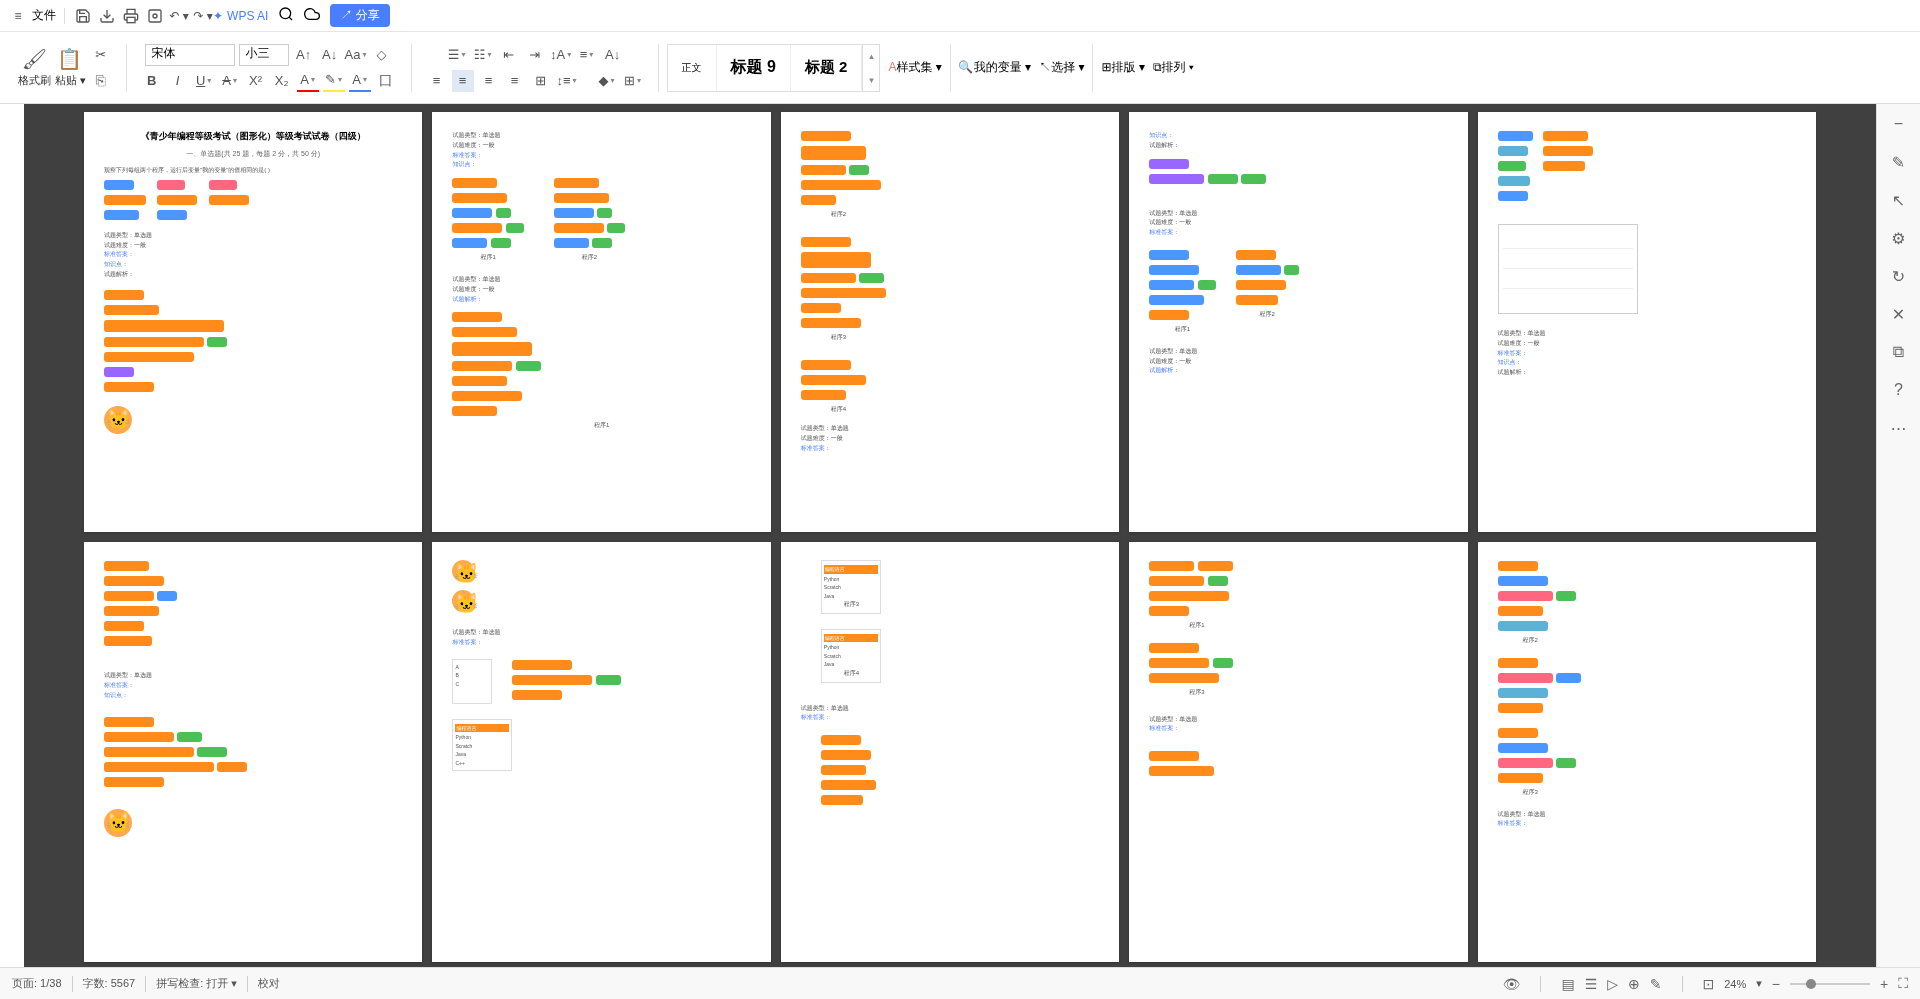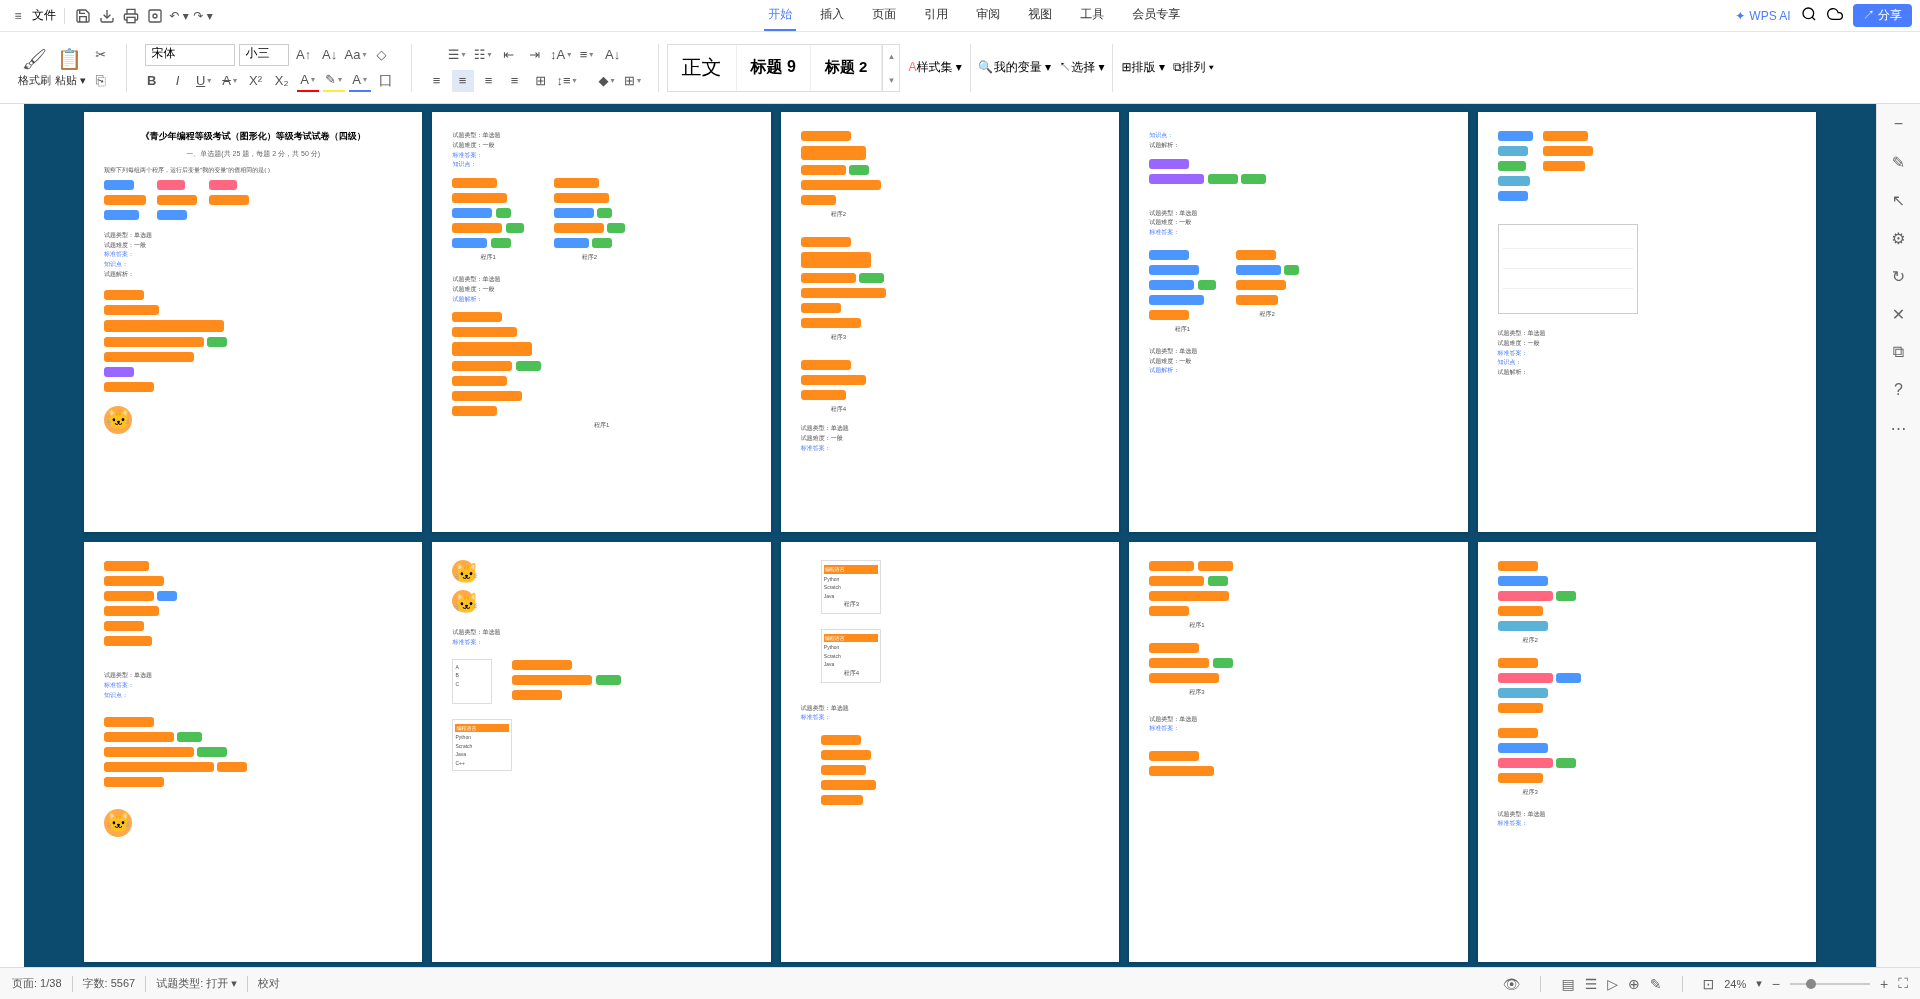--- a/index.html
+++ b/index.html
@@ -24,30 +24,30 @@
 .rgroup .big { display: flex; flex-direction: column; align-items: center; gap: 2px; cursor: pointer; font-size: 11px; color: #333; }
 .rgroup .big .ico { font-size: 20px; color: #555; }
 .rsep { width: 1px; height: 48px; background: #e0e0e0; }
 .font-row { display: flex; align-items: center; gap: 4px; }
 .font-sel { border: 1px solid #ccc; height: 22px; padding: 0 18px 0 6px; font-size: 12px; width: 90px; background: #fff; position: relative; }
 .size-sel { border: 1px solid #ccc; height: 22px; padding: 0 14px 0 6px; font-size: 12px; width: 50px; background: #fff; }
 .mini-btn { width: 22px; height: 22px; display: flex; align-items: center; justify-content: center; cursor: pointer; color: #555; font-size: 13px; }
 .mini-btn.drop::after { content: '▾'; font-size: 8px; margin-left: 2px; color: #888; }
 .second-row { display: flex; gap: 4px; margin-top: 4px; }
 .style-box { display: flex; align-items: center; gap: 0; border: 1px solid #ddd; height: 48px; }
-.style-item { padding: 0 14px; height: 100%; display: flex; align-items: center; cursor: pointer; font-size: 20px; border-right: 1px solid #eee; }
+.style-item { padding: 0 14px; height: 100%; display: flex; align-items: center; cursor: pointer; font-size: 10px; border-right: 1px solid #eee; }
 .style-item:last-child { border-right: none; }
 .style-arrows { display: flex; flex-direction: column; border-left: 1px solid #ddd; }
 .style-arrows div { height: 24px; width: 16px; display: flex; align-items: center; justify-content: center; font-size: 9px; color: #888; cursor: pointer; }
 .clr-underline { border-bottom: 2px solid #f00; }
 .clr-yellow { border-bottom: 2px solid #ffeb3b; }
 .clr-blue { border-bottom: 2px solid #4a7dff; }
 
 
-.canvas { position: absolute; top: 104px; left: 0; right: 44px; bottom: 32px; background: #0c4a6e; overflow: hidden; margin-left: 24px; }
+.canvas { position: absolute; top: 104px; left: 0; right: 44px; bottom: 32px; background: #404040; overflow: hidden; margin-left: 24px; }
 .pages { display: grid; grid-template-columns: repeat(5, 1fr); gap: 10px; padding: 8px 60px; }
 .page { background: #fff; height: 420px; box-shadow: 0 1px 3px rgba(0,0,0,0.2); position: relative; padding: 12px; overflow: hidden; }
 .page-content { position: absolute; top: 18px; left: 20px; right: 20px; bottom: 18px; }
 .doc-title { font-size: 9px; font-weight: bold; text-align: center; margin-bottom: 6px; }
 .doc-sub { font-size: 7px; text-align: center; color: #666; }
 .txt-line { font-size: 6px; color: #555; margin: 2px 0; line-height: 1.3; }
 .txt-blue { color: #4a7dff; }
 .block { border-radius: 3px; margin: 1px 0; height: 10px; display: inline-block; }
 .b-orange { background: #ff8c1a; }
 .b-blue { background: #4c97ff; }
@@ -107,30 +107,20 @@
       </span>
     <span class="ico">
         <svg viewBox="0 0 24 24" fill="none" stroke="currentColor" stroke-width="2">
           <rect x="3" y="3" width="18" height="18" rx="2"></rect>
           <circle cx="12" cy="12" r="3"></circle>
         </svg>
       </span>
     <span class="ico">↶ ▾</span>
     <span class="ico">↷ ▾</span>
   </div>
-  <div class="tb-center">
-    <span class="tab active">开始</span>
-    <span class="tab">插入</span>
-    <span class="tab">页面</span>
-    <span class="tab">引用</span>
-    <span class="tab">审阅</span>
-    <span class="tab">视图</span>
-    <span class="tab">工具</span>
-    <span class="tab">会员专享</span>
-  </div>
   <div class="tb-right">
     <span class="wps-ai">✦ <span>WPS AI</span></span>
     <span class="ico"><svg viewBox="0 0 24 24" fill="none" stroke="currentColor" stroke-width="2">
           <circle cx="11" cy="11" r="8"></circle>
           <line x1="21" y1="21" x2="16.65" y2="16.65"></line>
         </svg></span>
     <span class="ico"><svg viewBox="0 0 24 24" fill="none" stroke="currentColor" stroke-width="2">
           <path d="M18 10h-1.26A8 8 0 109 20h9a5 5 0 000-10z"></path>
         </svg></span>
     <span class="share-btn">↗ <span>分享</span></span>
@@ -576,21 +566,21 @@
   <span class="ico">?</span>
   <span class="ico">⋯</span>
 </div>
 
 <div class="status-bar">
   <div class="sb-left">
     <span>页面: 1/38</span>
     <span class="sep"></span>
     <span>字数: 5567</span>
     <span class="sep"></span>
-    <span><span>试题类型: 打开</span> ▾</span>
+    <span><span>拼写检查: 打开</span> ▾</span>
     <span class="sep"></span>
     <span>校对</span>
   </div>
   <div class="sb-right">
     <span class="sb-ico">👁</span>
     <span class="sep"></span>
     <span class="sb-ico">▤</span>
     <span class="sb-ico">☰</span>
     <span class="sb-ico">▷</span>
     <span class="sb-ico">⊕</span>

